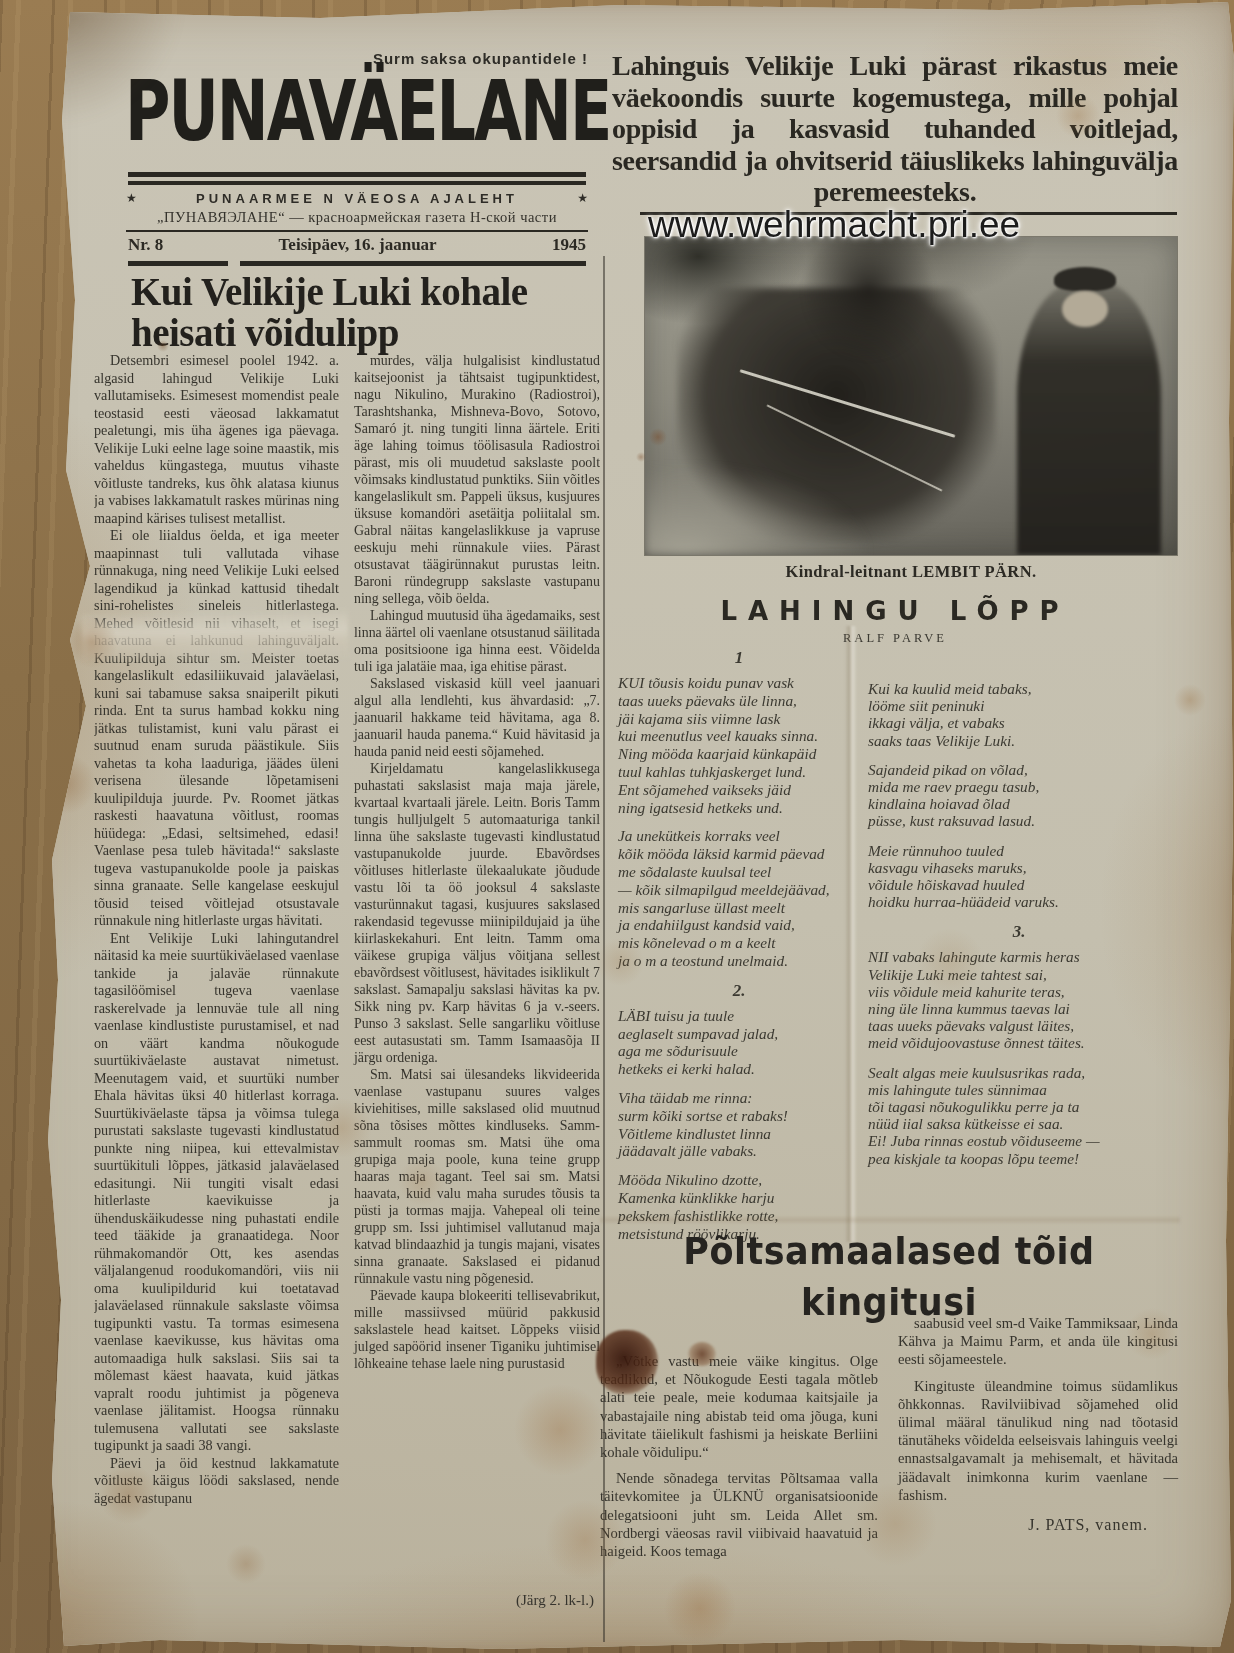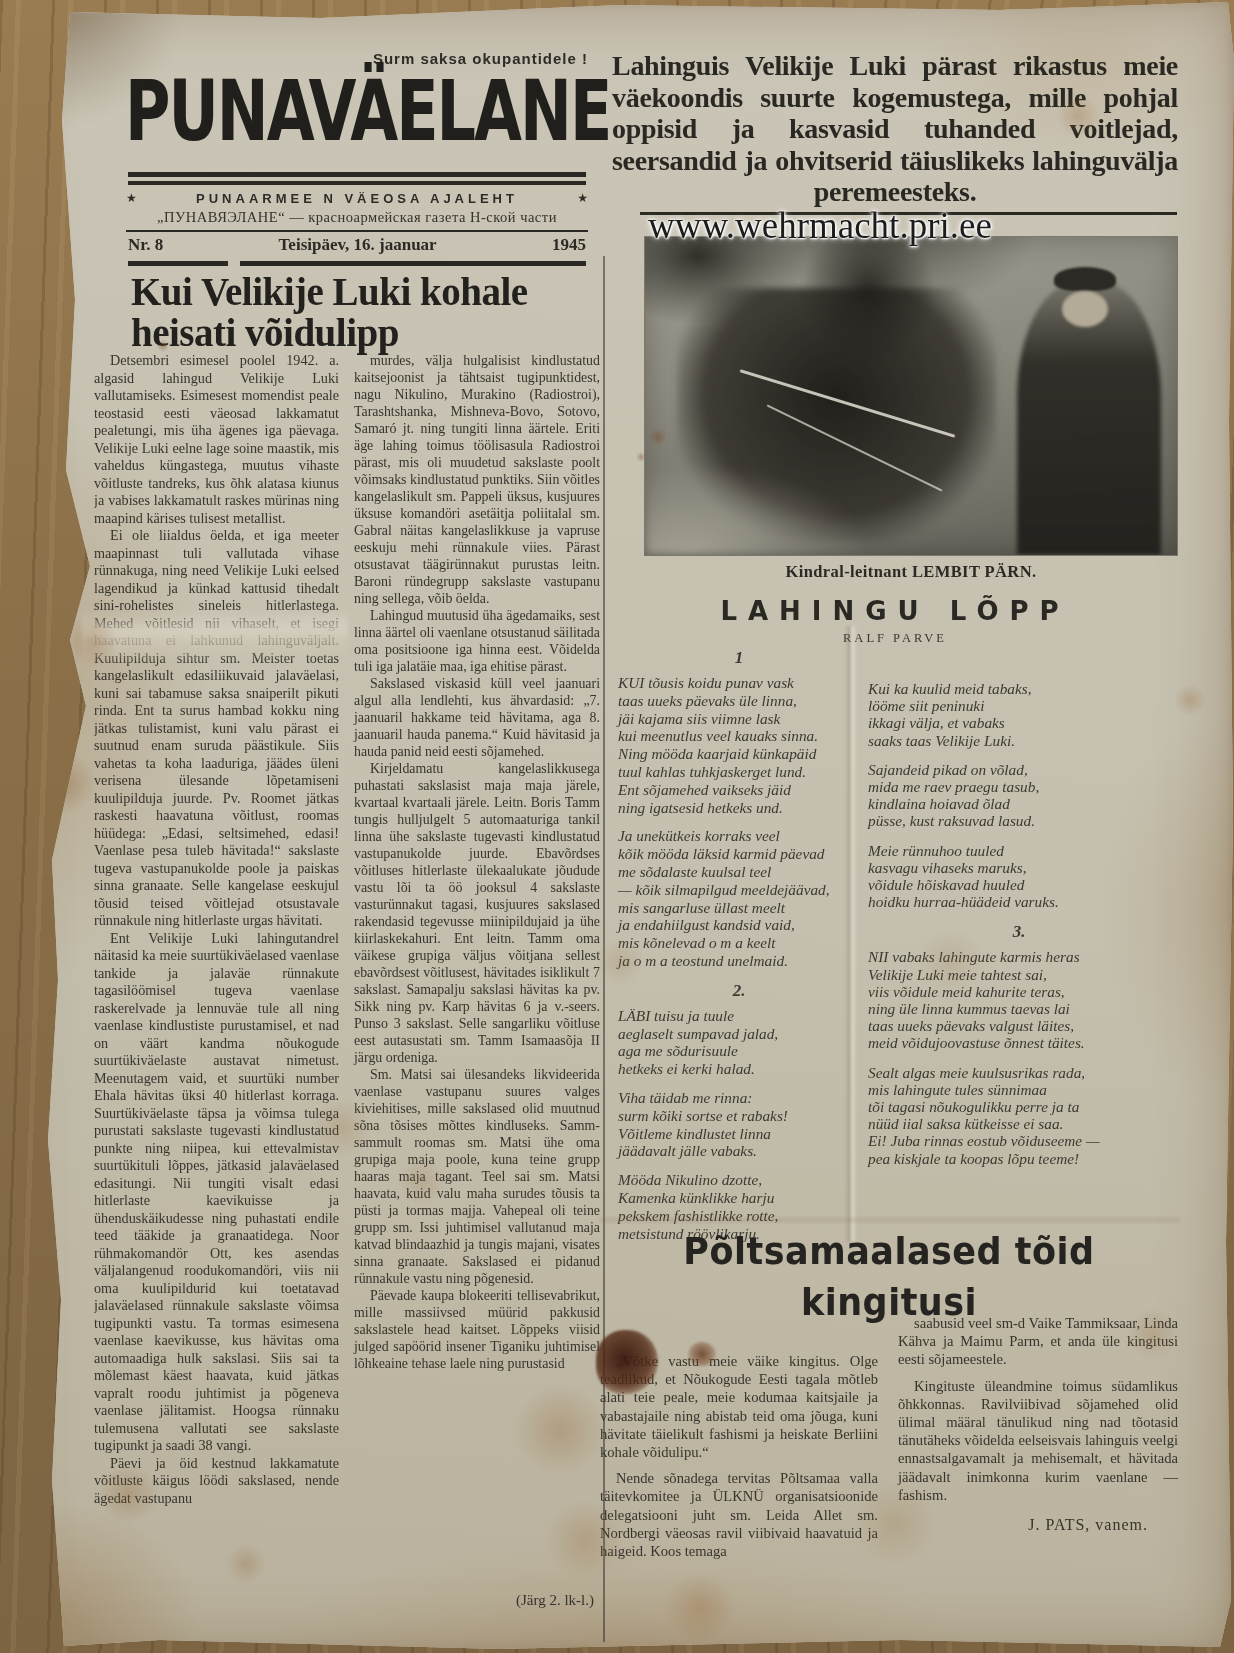--- a/index.html
+++ b/index.html
@@ -68,21 +68,21 @@
   #continuation{left:330px;top:1592px;width:264px;text-align:right;
     font-size:15px;color:#36342d;}
   #vdiv{left:603px;top:256px;width:2px;height:1386px;background:rgba(52,50,42,.55);}
 
   
   #lead{left:612px;top:50px;width:566px;
     font-weight:700;font-size:28px;line-height:31.5px;color:#2a2822;
     text-align:justify;text-align-last:center;letter-spacing:-.3px;}
   #lead-rule{left:640px;top:212px;width:537px;height:3px;}
   #watermark{left:648px;top:204px;width:540px;z-index:6;
-    font-family:Liberation Serif, serif;font-size:37px;color:#1c1c1c;
+    font-family:Liberation Sans, sans-serif;font-size:37px;color:#1c1c1c;
     text-shadow:0 0 2px #fff,0 0 4px #fff,0 0 7px #fff,1px 1px 2px #fff;}
 
   
   #photo{left:645px;top:237px;width:532px;height:318px;overflow:hidden;
     box-shadow:0 0 0 1px rgba(60,58,50,.55), inset 0 0 30px rgba(30,30,26,.35);
     background-image:
       radial-gradient(ellipse 150px 95px at 10% 6%, rgba(38,38,32,.9), transparent 72%),
       radial-gradient(ellipse 210px 100px at 45% 0%, rgba(60,58,50,.65), transparent 72%),
       linear-gradient(170deg,#a09e92 0%,#8e8c80 40%,#75736a 75%,#5e5c53 100%);}
   .ph{position:absolute;}

